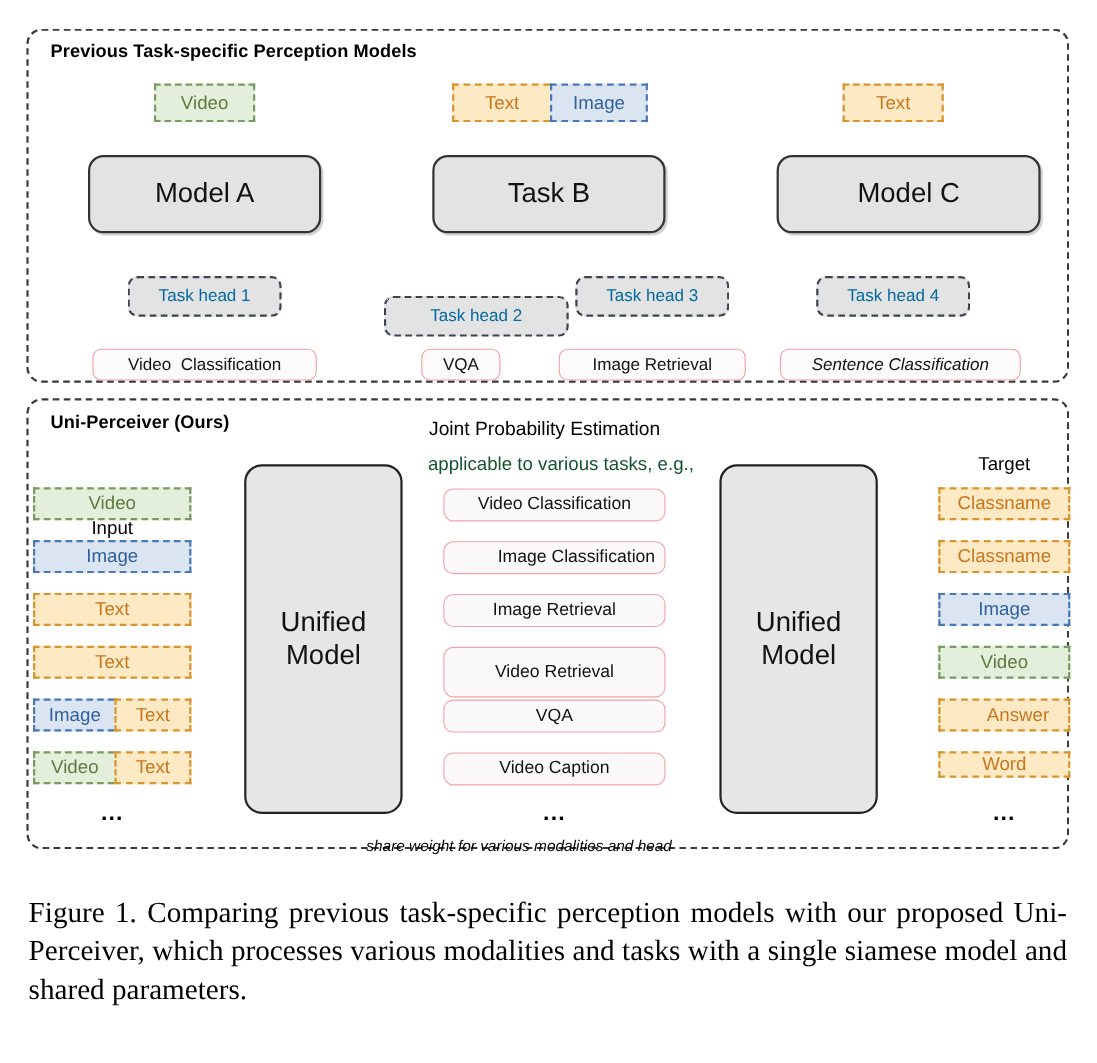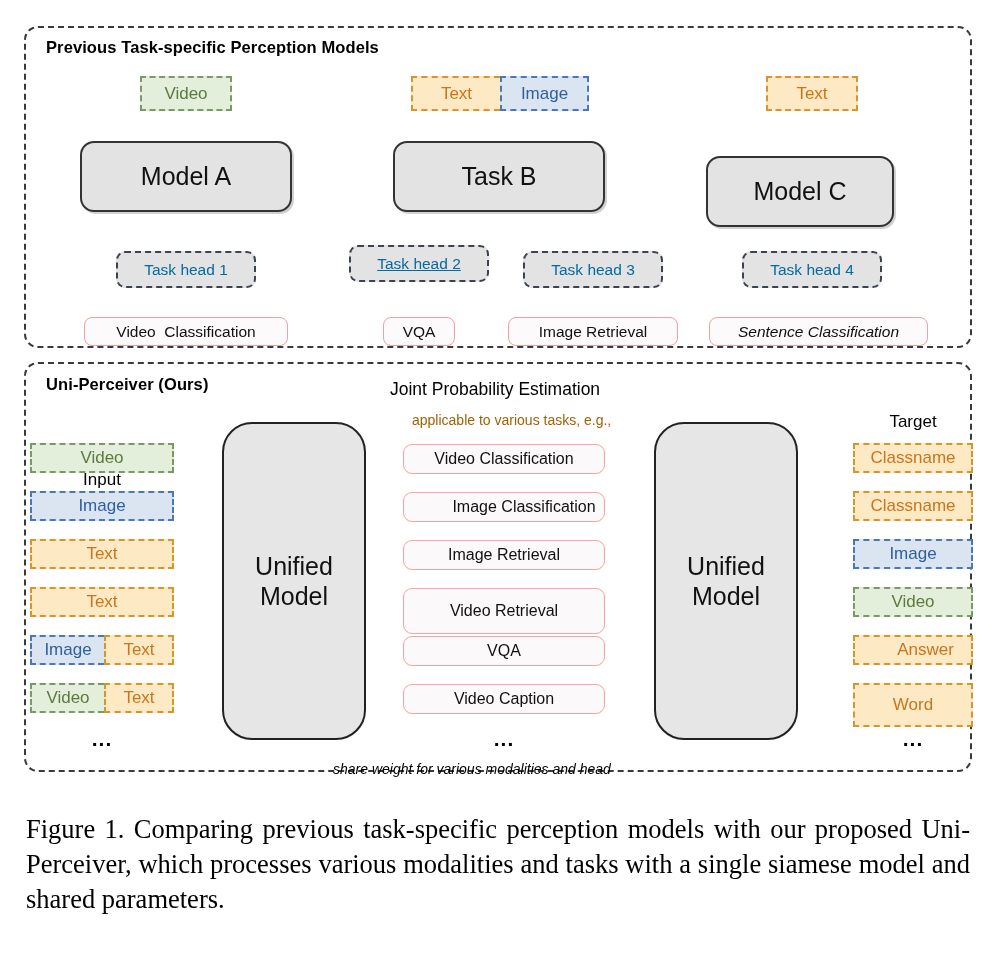--- a/index.html
+++ b/index.html
@@ -27,38 +27,38 @@
   .splitchip > div.blue {background:#dbe5f2;border-color:#4a78b4;color:#2e5f9e;}
   .splitchip > div.orange{background:#fde9c4;border-color:#d6952f;color:#c8761c;}
   .splitchip > div:first-child{border-right-width:0;}
 
   
   .modelbox{position:absolute;box-sizing:border-box;background:#e3e3e3;border:2.5px solid #333;
             border-radius:14px;display:flex;align-items:center;justify-content:center;
             font-size:25px;color:#111;box-shadow:2px 2px 0 rgba(0,0,0,.18);}
 
   .unified{position:absolute;box-sizing:border-box;background:#e6e6e6;border:2.5px solid #222;
-           border-radius:30px;display:flex;flex-direction:column;align-items:center;justify-content:center;
+           border-radius:16px;display:flex;flex-direction:column;align-items:center;justify-content:center;
            font-size:25px;line-height:1.22;color:#111;}
 
   
   .taskhead{position:absolute;box-sizing:border-box;background:#e3e3e3;border:2.2px dashed #3b4250;
             border-radius:9px;display:flex;align-items:center;justify-content:center;font-size:15.5px;color:#0369a1;}
 
   
   .outcome{position:absolute;box-sizing:border-box;background:#fcfafa;border:1.8px solid #f2a0a0;
            border-radius:8px;display:flex;align-items:center;justify-content:center;font-size:15.5px;color:#111;white-space:pre;}
 
   .tasklist-item{position:absolute;box-sizing:border-box;background:#fbf9f9;border:1.6px solid #f4a3a3;
            border-radius:9px;display:flex;align-items:center;justify-content:center;font-size:16px;color:#111;}
 
   
   .colhead{position:absolute;font-size:17px;color:#000;text-align:center;}
   .jpe{position:absolute;font-size:17.5px;color:#000;white-space:nowrap;}
-  .sub{position:absolute;font-size:14px;color:#a16207;white-space:nowrap;margin-left:23px;}
+  .sub{position:absolute;font-size:17px;color:#14532d;white-space:nowrap;}
   .ellipsis{position:absolute;font-size:21px;color:#000;letter-spacing:1px;font-weight:bold;line-height:.4;}
   .shareweight{position:absolute;font-size:14px;font-style:italic;color:#000;white-space:nowrap;}
 
   
   #wires{position:absolute;left:0;top:0;width:997px;height:966px;pointer-events:none;}
 
   
   #caption{position:absolute;left:26px;top:812px;width:944px;
            font-family:"Liberation Serif",serif;font-size:26.5px;line-height:1.33;
            color:#000;text-align:justify;}
@@ -119,24 +119,24 @@
 
 <div class="splitchip" style="left:411px;top:76px;width:178px;height:35px;">
   <div class="orange" style="width:89px;height:35px;">Text</div>
   <div class="blue" style="width:89px;height:35px;">Image</div>
 </div>
 
 <div class="chip orange" style="left:766px;top:76px;width:92px;height:35px;">Text</div>
 
 <div class="modelbox" style="left:80px;top:141px;width:212px;height:71px;">Model A</div>
 <div class="modelbox" style="left:393px;top:141px;width:212px;height:71px;">Task B</div>
-<div class="modelbox" style="left:706px;top:156px;width:188px;height:71px;">Model C</div>
+<div class="modelbox" style="left:706px;top:141px;width:240px;height:71px;">Model C</div>
 
 <div class="taskhead" style="left:116px;top:251px;width:140px;height:37px;">Task head 1</div>
-<div class="taskhead" style="left:349px;top:245px;width:140px;height:37px;text-decoration:underline;">Task head 2</div>
+<div class="taskhead" style="left:349px;top:269px;width:168px;height:37px;">Task head 2</div>
 <div class="taskhead" style="left:523px;top:251px;width:140px;height:37px;">Task head 3</div>
 <div class="taskhead" style="left:742px;top:251px;width:140px;height:37px;">Task head 4</div>
 
 <div class="outcome" style="left:84px;top:317px;width:204px;height:29px;">Video  Classification</div>
 <div class="outcome" style="left:383px;top:317px;width:72px;height:29px;">VQA</div>
 <div class="outcome" style="left:508px;top:317px;width:170px;height:29px;">Image Retrieval</div>
 <div class="outcome" style="left:709px;top:317px;width:219px;height:29px;font-style:italic;">Sentence Classification</div>
 
 <div class="panel" id="panel-bottom"></div>
 <div class="panel-title" style="left:46px;top:375px;">Uni-Perceiver (Ours)</div>
@@ -177,18 +177,18 @@
 <div class="tasklist-item" style="left:403px;top:588px;width:202px;height:46px;">Video Retrieval</div>
 <div class="tasklist-item" style="left:403px;top:636px;width:202px;height:30px;">VQA</div>
 <div class="tasklist-item" style="left:403px;top:684px;width:202px;height:30px;text-align:right;">Video Caption</div>
 <div class="ellipsis" style="left:403px;top:735px;width:202px;text-align:center;">...</div>
 
 <div class="chip orange" style="left:853px;top:443px;width:120px;height:30px;">Classname</div>
 <div class="chip orange" style="left:853px;top:491px;width:120px;height:30px;">Classname</div>
 <div class="chip blue" style="left:853px;top:539px;width:120px;height:30px;">Image</div>
 <div class="chip green" style="left:853px;top:587px;width:120px;height:30px;">Video</div>
 <div class="chip orange" style="left:853px;top:635px;width:120px;height:30px;padding-left:25px;">Answer</div>
-<div class="chip orange" style="left:853px;top:683px;width:120px;height:44px;">Word</div>
+<div class="chip orange" style="left:853px;top:683px;width:120px;height:24px;">Word</div>
 <div class="ellipsis" style="left:853px;top:735px;width:120px;text-align:center;">...</div>
 
 <div class="shareweight" style="left:333px;top:761px;">share weight for various modalities and head</div>
 
 <div id="caption">Figure 1.   Comparing previous task-specific perception models with our proposed Uni-Perceiver, which processes various modalities and tasks with a single siamese model and shared parameters.</div>
 
 </body></html>

